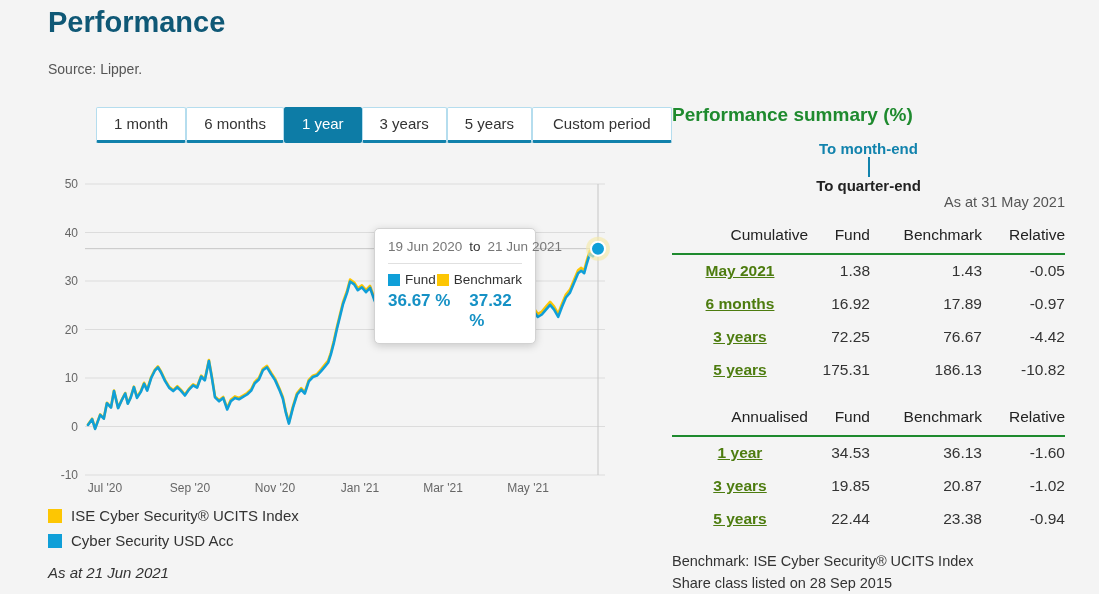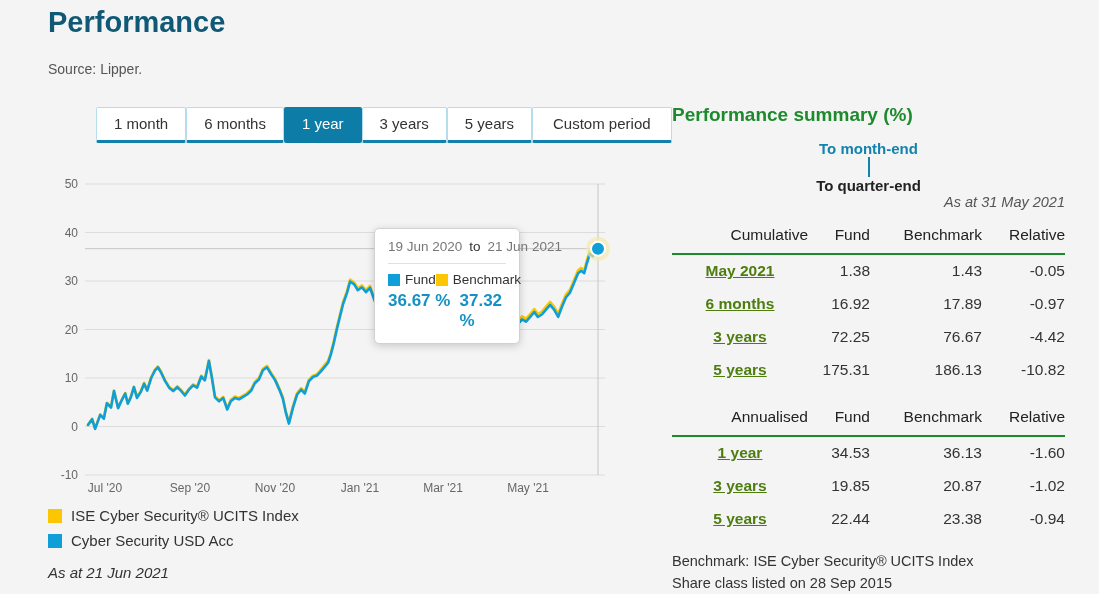--- a/index.html
+++ b/index.html
@@ -14,21 +14,21 @@
   .tabs{position:absolute;left:48px;top:107px;display:flex;margin-left:48px;}
   .tab{height:36px;padding:0 17px;background:#fff;border:1px solid #b5ddee;border-bottom:3px solid #1181ab;
        font-size:15px;color:#333;border-radius:2px;font-family:inherit;cursor:pointer;line-height:32px;}
   .tab.active{background:#0d7ca6;color:#fff;border-color:#0d7ca6;}
   .tab.wide{padding:0 20px;}
 
   
   #perf-chart{position:absolute;left:40px;top:175px;width:575px;height:325px;}
 
   
-  .tooltip{position:absolute;left:374px;top:228px;width:146px;background:#fff;border:1px solid #d2d2d2;
+  .tooltip{position:absolute;left:374px;top:228px;width:162px;background:#fff;border:1px solid #d2d2d2;
            border-radius:5px;box-shadow:0 2px 8px rgba(0,0,0,.18);padding:10px 13px 12px;z-index:5;box-sizing:border-box;}
   .tt-dates{font-size:13.5px;color:#777;white-space:nowrap;}
   .tt-to{color:#333;margin:0 7px;}
   .tt-div{border-top:1px solid #e0e0e0;margin:9px 0 8px;}
   .tt-row{display:flex;}
   .tt-col{width:96px;font-size:13.5px;color:#333;display:flex;align-items:center;}
   .tt-col:last-child{width:auto;}
   .sq{width:12px;height:12px;display:inline-block;margin-right:5px;flex:none;}
   .sq-fund{background:#0f9fd8;}
   .sq-bench{background:#fdc603;}
@@ -41,21 +41,21 @@
   .legend .sq{width:14px;height:14px;margin-right:9px;}
   .asat-left{position:absolute;left:48px;top:564px;font-size:15px;color:#333;font-style:italic;}
 
   
   .panel{position:absolute;left:672px;top:104px;width:393px;}
   .panel h2{margin:0 0 14px;font-size:19px;font-weight:bold;color:#1e8a2e;}
   .toggle-row{display:flex;align-items:center;font-size:15px;margin-bottom:10px;flex-direction:column;}
   .t-month{color:#1283ad;font-weight:bold;cursor:pointer;}
   .t-sep{width:2px;height:20px;background:#1283ad;margin:0 13px;}
   .t-quarter{color:#222;font-weight:bold;cursor:pointer;}
-  .t-asat{margin-left:auto;color:#555;font-size:14.5px;font-weight:normal;font-style:italic;}
+  .t-asat{margin-left:auto;color:#555;font-size:14.5px;font-weight:normal;}
   .sum-table{width:100%;border-collapse:collapse;margin-top:6px;}
   .sum-table th{font-size:15.5px;color:#222;padding:6px 0 9px;border-bottom:2px solid #1e8a2e;}
   .sum-table th.lbl{text-align:right;font-weight:normal;}
   .sum-table th.num{text-align:right;font-weight:normal;}
   .sum-table td{font-size:15.5px;padding:7px 0 8px;}
   .sum-table td.lbl{font-weight:bold;color:#4d7c0f;text-align:center;text-decoration:underline;}
   .sum-table td.num{text-align:right;color:#333;}
   .annualised{margin-top:15px;}
   .footnote{font-size:14.5px;color:#333;margin-top:6px;}
   .footnote.first{margin-top:17px;}

